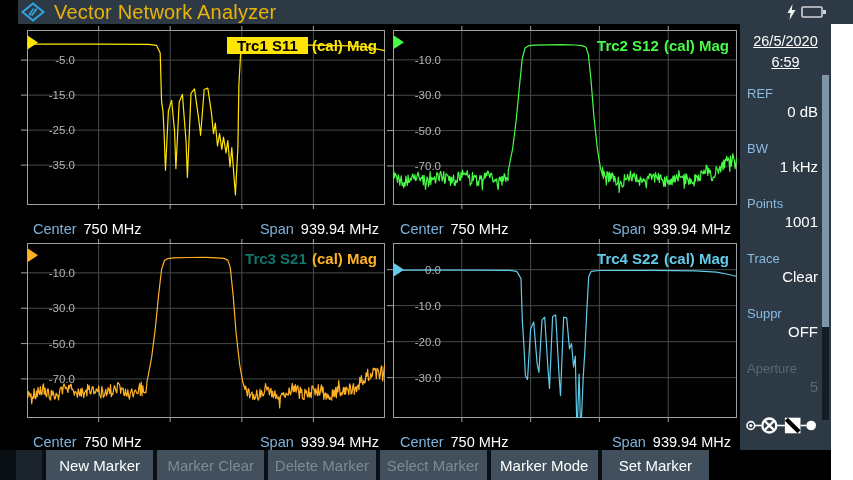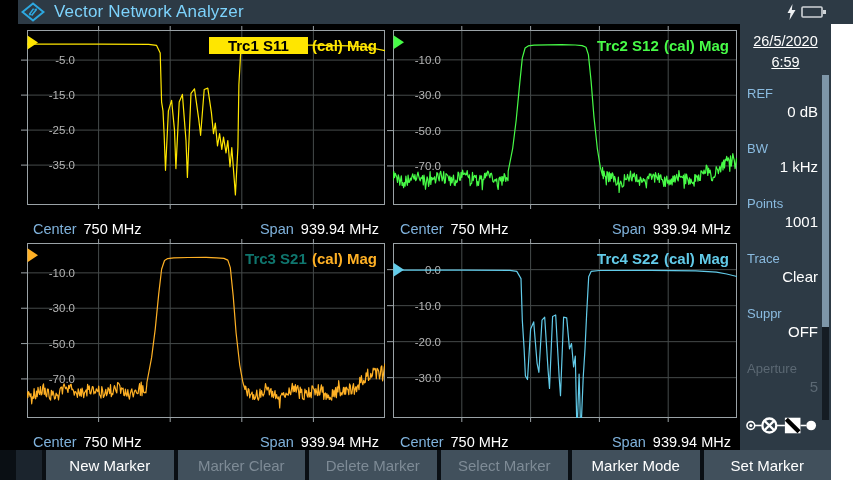--- a/index.html
+++ b/index.html
@@ -4,57 +4,57 @@
 <style>
   html,body{margin:0;padding:0;background:#000;}
   .screen{position:relative;width:853px;height:480px;background:#000;overflow:hidden;
           font-family:"Liberation Sans",sans-serif;-webkit-font-smoothing:antialiased;}
 
   
   .titlebar{position:absolute;left:0;top:0;width:853px;height:24px;background:#2d3a45;
             display:flex;align-items:center;}
   .tb-notch{width:18px;height:100%;background:#000;}
   .tb-logo{margin-left:3px;display:flex;align-items:center;}
-  .tb-title{color:#7dd3fc;font-size:17px;margin-left:9px;letter-spacing:.2px;}
+  .tb-title{color:#eab308;font-size:20px;margin-left:9px;letter-spacing:.2px;}
   .tb-icons{margin-left:auto;margin-right:26px;display:flex;align-items:center;gap:5px;}
 
   
   .plots{position:absolute;left:0;top:24px;width:740px;height:426px;display:flex;flex-wrap:wrap;}
   .quad{height:213px;display:flex;flex-direction:column;}
   .quad:nth-child(odd){width:388px;}
   .quad:nth-child(even){width:352px;}
   .plot-wrap{flex:1;position:relative;}
   .plot{position:absolute;top:6px;bottom:2px;background:#000;}
   .quad:nth-child(odd) .plot{left:27px;right:3px;}
   .quad:nth-child(even) .plot{left:5px;right:3px;}
   .plot-svg{position:absolute;left:0;top:0;overflow:visible;}
   .trace-label{position:absolute;top:7px;right:8px;font-size:15px;font-weight:bold;white-space:nowrap;}
   .trace-label .tl-main{padding:0 1px;}
-  .trace-label .tl-main.hl{color:#000;padding:0 19px;}
+  .trace-label .tl-main.hl{color:#000;padding:0 10px;}
   .freq-row{height:30px;display:flex;align-items:flex-end;font-size:14.5px;}
   .quad:nth-child(odd) .freq-row{padding:0 9px 0 33px;}
   .quad:nth-child(even) .freq-row{padding:0 9px 0 12px;}
   .fl{color:#7fb2dc;margin-right:7px;}
   .fv{color:#ffffff;}
   .freq-spacer{flex:1;}
 
   
   .sidebar{position:absolute;left:740px;top:24px;width:91px;height:426px;background:#2d3a45;}
   .sb-datetime{padding-top:7px;text-align:center;color:#ffffff;font-size:14.5px;line-height:21px;text-decoration:underline;}
   .sb-params{position:absolute;top:56px;left:0;right:0;}
   .sb-item{height:55px;padding:6px 13px 0 7px;box-sizing:border-box;}
   .sb-label{font-size:13px;color:#8abbe0;}
   .sb-value{font-size:15px;color:#ffffff;text-align:right;margin-top:2px;}
   .sb-item.disabled .sb-label,.sb-item.disabled .sb-value{color:#5b6873;}
   .sb-scroll{position:absolute;left:82px;top:51px;width:7px;height:345px;background:#151c23;}
   .sb-thumb{width:100%;height:252px;background:#7e96a8;}
   .sb-ports{position:absolute;bottom:11px;left:0;right:9px;display:flex;justify-content:center;}
 
   
-  .menubar{position:absolute;left:0;top:450px;width:831px;height:30px;background:#0a0f14;
+  .menubar{position:absolute;left:0;top:450px;width:709px;height:30px;background:#0a0f14;
            display:flex;gap:4px;box-sizing:border-box;padding-left:16px;}
   .menu-lead{width:26px;background:#1b242d;flex:none;}
   .menu-btn{flex:1;background:#41505c;color:#ffffff;font-size:15px;border:none;
             display:flex;align-items:center;justify-content:center;cursor:pointer;}
   .menu-btn.disabled{color:#7e8b96;}
 
   .white-margin{position:absolute;left:831px;top:24px;width:22px;height:456px;background:#ffffff;}
 </style>
 </head>
 <body>

